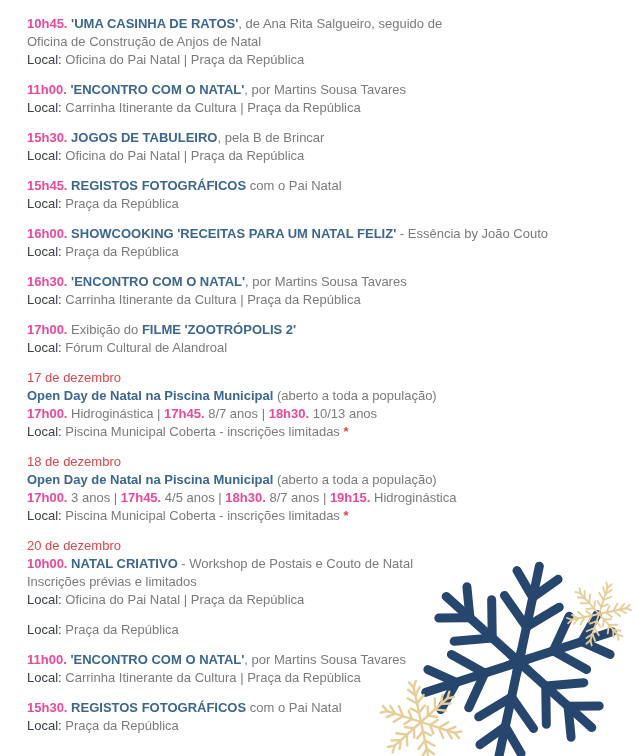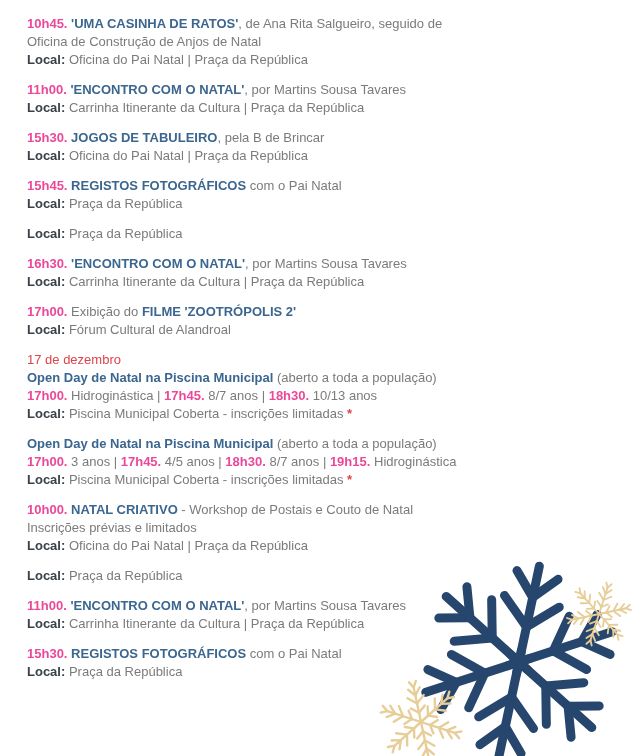--- a/index.html
+++ b/index.html
@@ -21,21 +21,21 @@
     line-height:18px;
     white-space:nowrap;
   }
   .event{margin:0 0 12px 0;}
   .date-heading{
     line-height:18px;
     font-weight:normal;
     color:#de444b;
   }
   .seg-time{font-weight:bold;color:#ec4899;}
-  .seg-local{font-weight:bold;color:#3a4149;}
+  .seg-local{font-weight:normal;color:#3a4149;}
   .seg-title{font-weight:bold;color:#3b668f;margin-top:12px;}
   .seg-body{color:#7b7b7b;}
   .seg-star{color:#de444b;font-weight:bold;}
   .decor{
     position:absolute;
     left:360px;top:540px;
     width:276px;height:216px;
     pointer-events:none;
   }
 </style>
@@ -54,41 +54,44 @@
     </div>
     <div class="event">
       <div class="line"><span class="seg-time">15h30.</span><span class="seg-title"> JOGOS DE TABULEIRO</span><span class="seg-body">, pela B de Brincar</span></div>
       <div class="line"><span class="seg-local">Local:</span><span class="seg-body"> Oficina do Pai Natal | Praça da República</span></div>
     </div>
     <div class="event">
       <div class="line"><span class="seg-time">15h45.</span><span class="seg-title"> REGISTOS FOTOGRÁFICOS</span><span class="seg-body"> com o Pai Natal</span></div>
       <div class="line"><span class="seg-local">Local:</span><span class="seg-body"> Praça da República</span></div>
     </div>
     <div class="event">
+      <div class="line"><span class="seg-time">16h00.</span><span class="seg-title"> SHOWCOOKING 'RECEITAS PARA UM NATAL FELIZ'</span><span class="seg-body"> - Essência by João Couto</span></div>
       <div class="line"><span class="seg-local">Local:</span><span class="seg-body"> Praça da República</span></div>
     </div>
     <div class="event">
       <div class="line"><span class="seg-time">16h30.</span><span class="seg-title"> 'ENCONTRO COM O NATAL'</span><span class="seg-body">, por Martins Sousa Tavares</span></div>
       <div class="line"><span class="seg-local">Local:</span><span class="seg-body"> Carrinha Itinerante da Cultura | Praça da República</span></div>
     </div>
     <div class="event">
       <div class="line"><span class="seg-time">17h00.</span><span class="seg-body"> Exibição do </span><span class="seg-title">FILME 'ZOOTRÓPOLIS 2'</span></div>
       <div class="line"><span class="seg-local">Local:</span><span class="seg-body"> Fórum Cultural de Alandroal</span></div>
     </div>
     <div class="date-heading">17 de dezembro</div>
     <div class="event">
       <div class="line"><span class="seg-title">Open Day de Natal na Piscina Municipal</span><span class="seg-body"> (aberto a toda a população)</span></div>
       <div class="line"><span class="seg-time">17h00.</span><span class="seg-body"> Hidroginástica | </span><span class="seg-time">17h45.</span><span class="seg-body"> 8/7 anos | </span><span class="seg-time">18h30.</span><span class="seg-body"> 10/13 anos</span></div>
       <div class="line"><span class="seg-local">Local:</span><span class="seg-body"> Piscina Municipal Coberta - inscrições limitadas </span><span class="seg-star">*</span></div>
     </div>
+    <div class="date-heading">18 de dezembro</div>
     <div class="event">
       <div class="line"><span class="seg-title">Open Day de Natal na Piscina Municipal</span><span class="seg-body"> (aberto a toda a população)</span></div>
       <div class="line"><span class="seg-time">17h00.</span><span class="seg-body"> 3 anos | </span><span class="seg-time">17h45.</span><span class="seg-body"> 4/5 anos | </span><span class="seg-time">18h30.</span><span class="seg-body"> 8/7 anos | </span><span class="seg-time">19h15.</span><span class="seg-body"> Hidroginástica</span></div>
       <div class="line"><span class="seg-local">Local:</span><span class="seg-body"> Piscina Municipal Coberta - inscrições limitadas </span><span class="seg-star">*</span></div>
     </div>
+    <div class="date-heading">20 de dezembro</div>
     <div class="event">
       <div class="line"><span class="seg-time">10h00.</span><span class="seg-title"> NATAL CRIATIVO</span><span class="seg-body"> - Workshop de Postais e Couto de Natal</span></div>
       <div class="line"><span class="seg-body">Inscrições prévias e limitados</span></div>
       <div class="line"><span class="seg-local">Local:</span><span class="seg-body"> Oficina do Pai Natal | Praça da República</span></div>
     </div>
     <div class="event">
       <div class="line"><span class="seg-local">Local:</span><span class="seg-body"> Praça da República</span></div>
     </div>
     <div class="event">
       <div class="line"><span class="seg-time">11h00.</span><span class="seg-title"> 'ENCONTRO COM O NATAL'</span><span class="seg-body">, por Martins Sousa Tavares</span></div>

